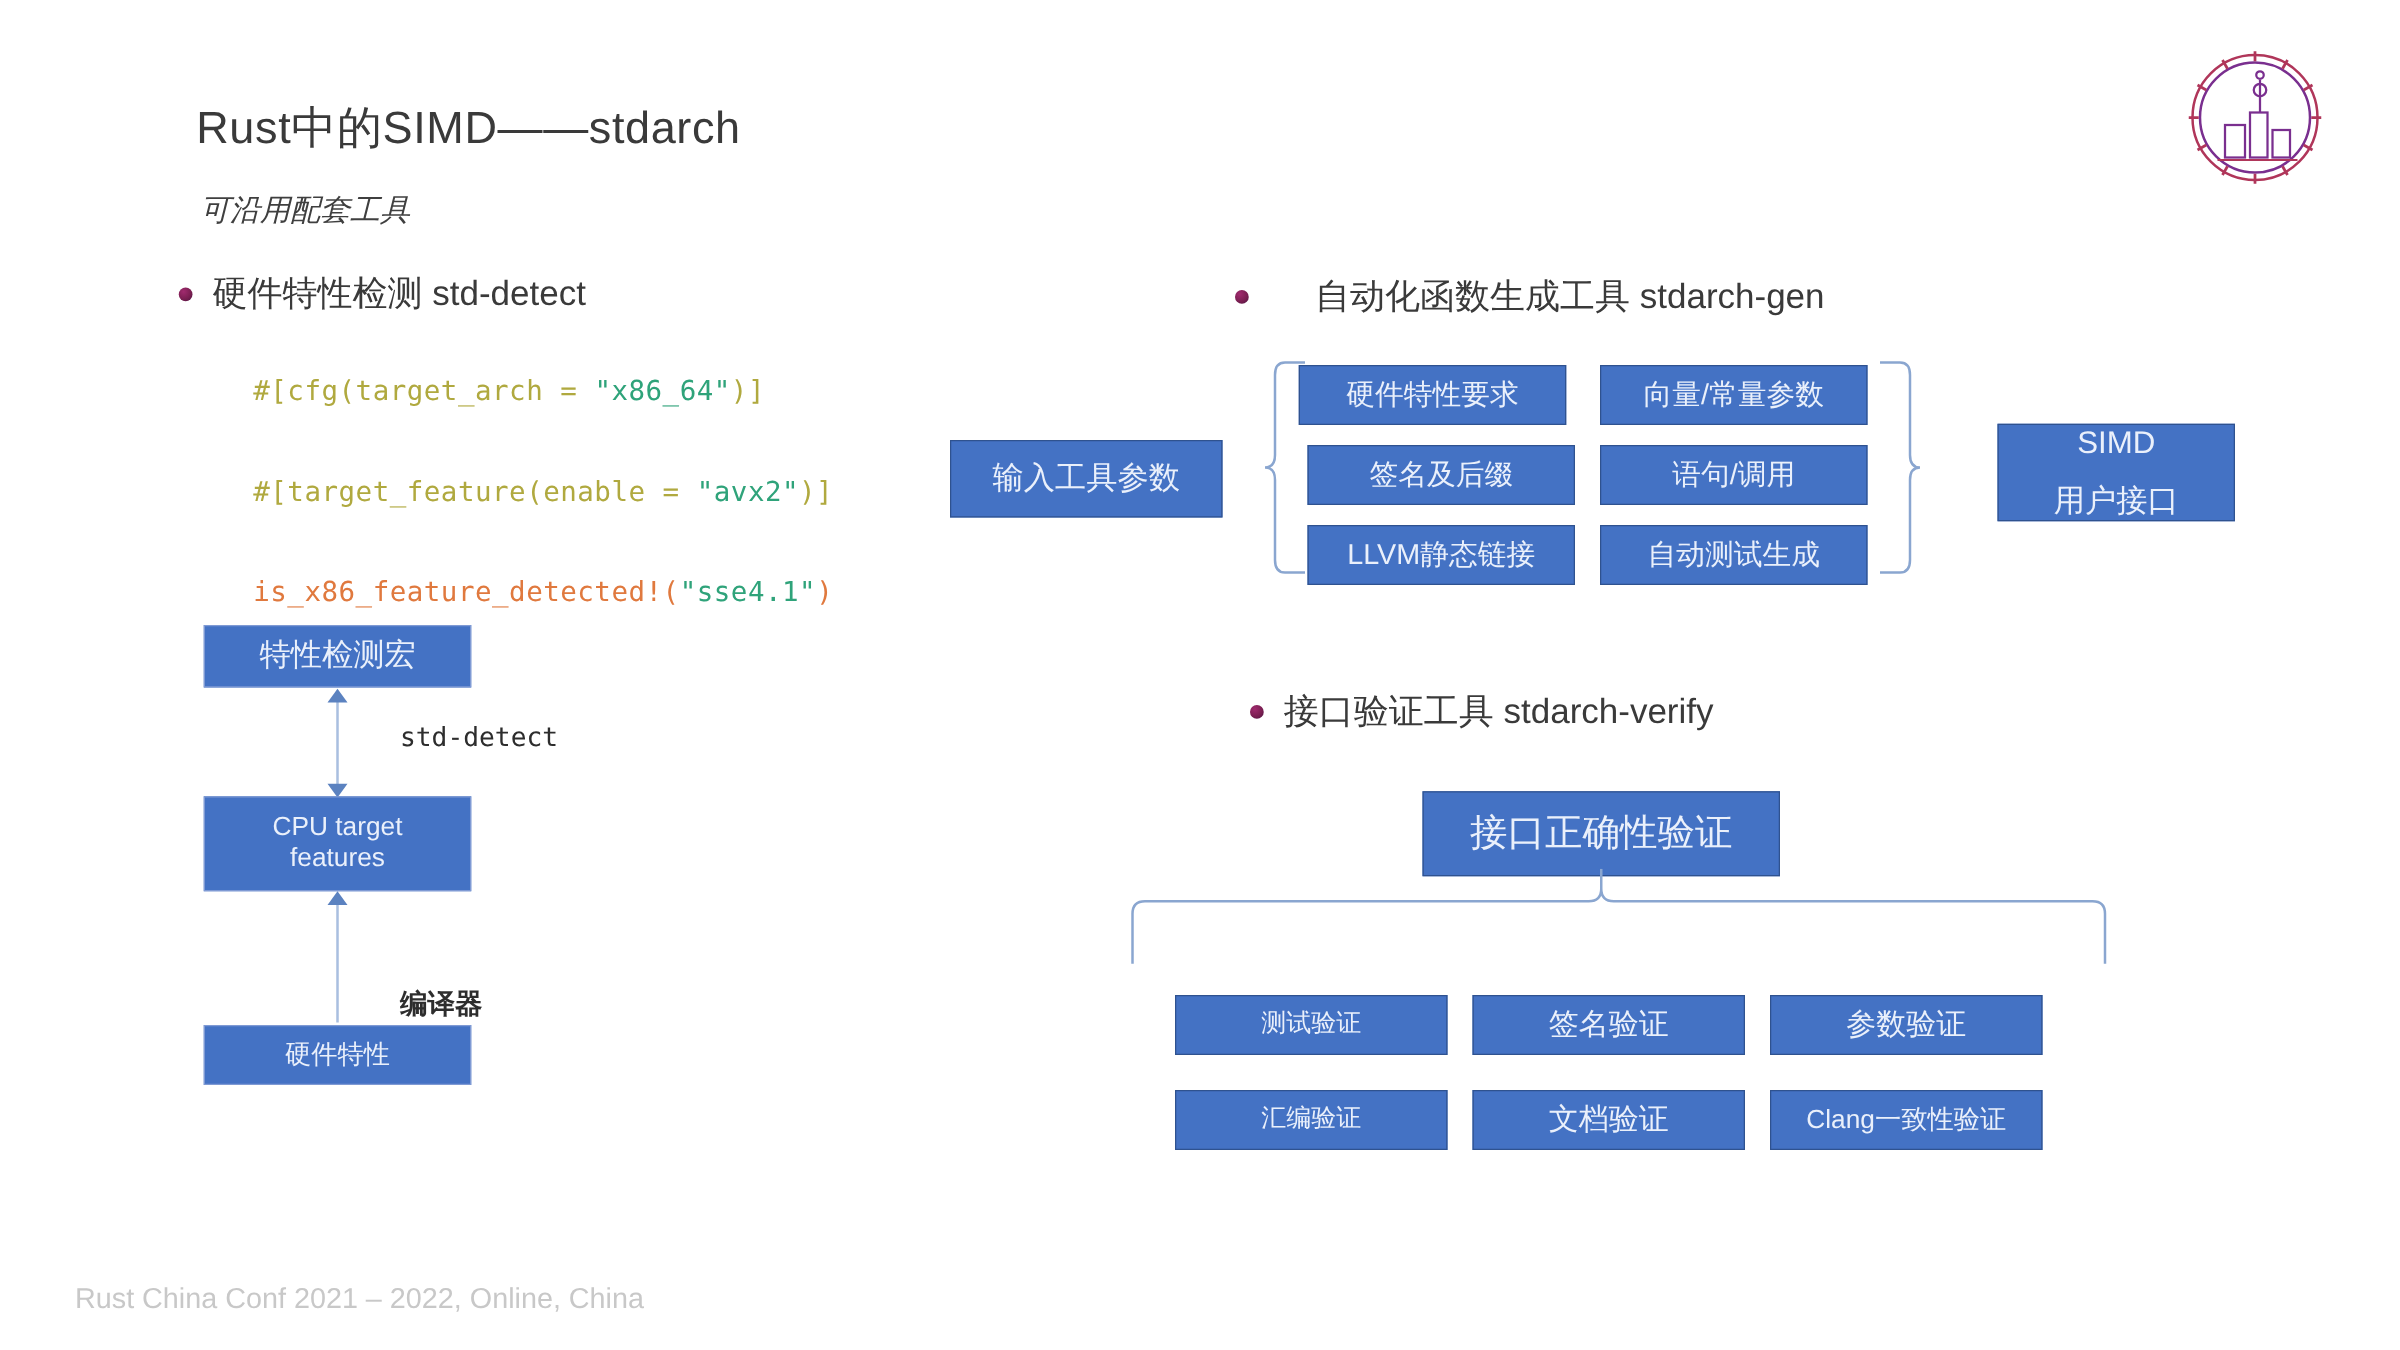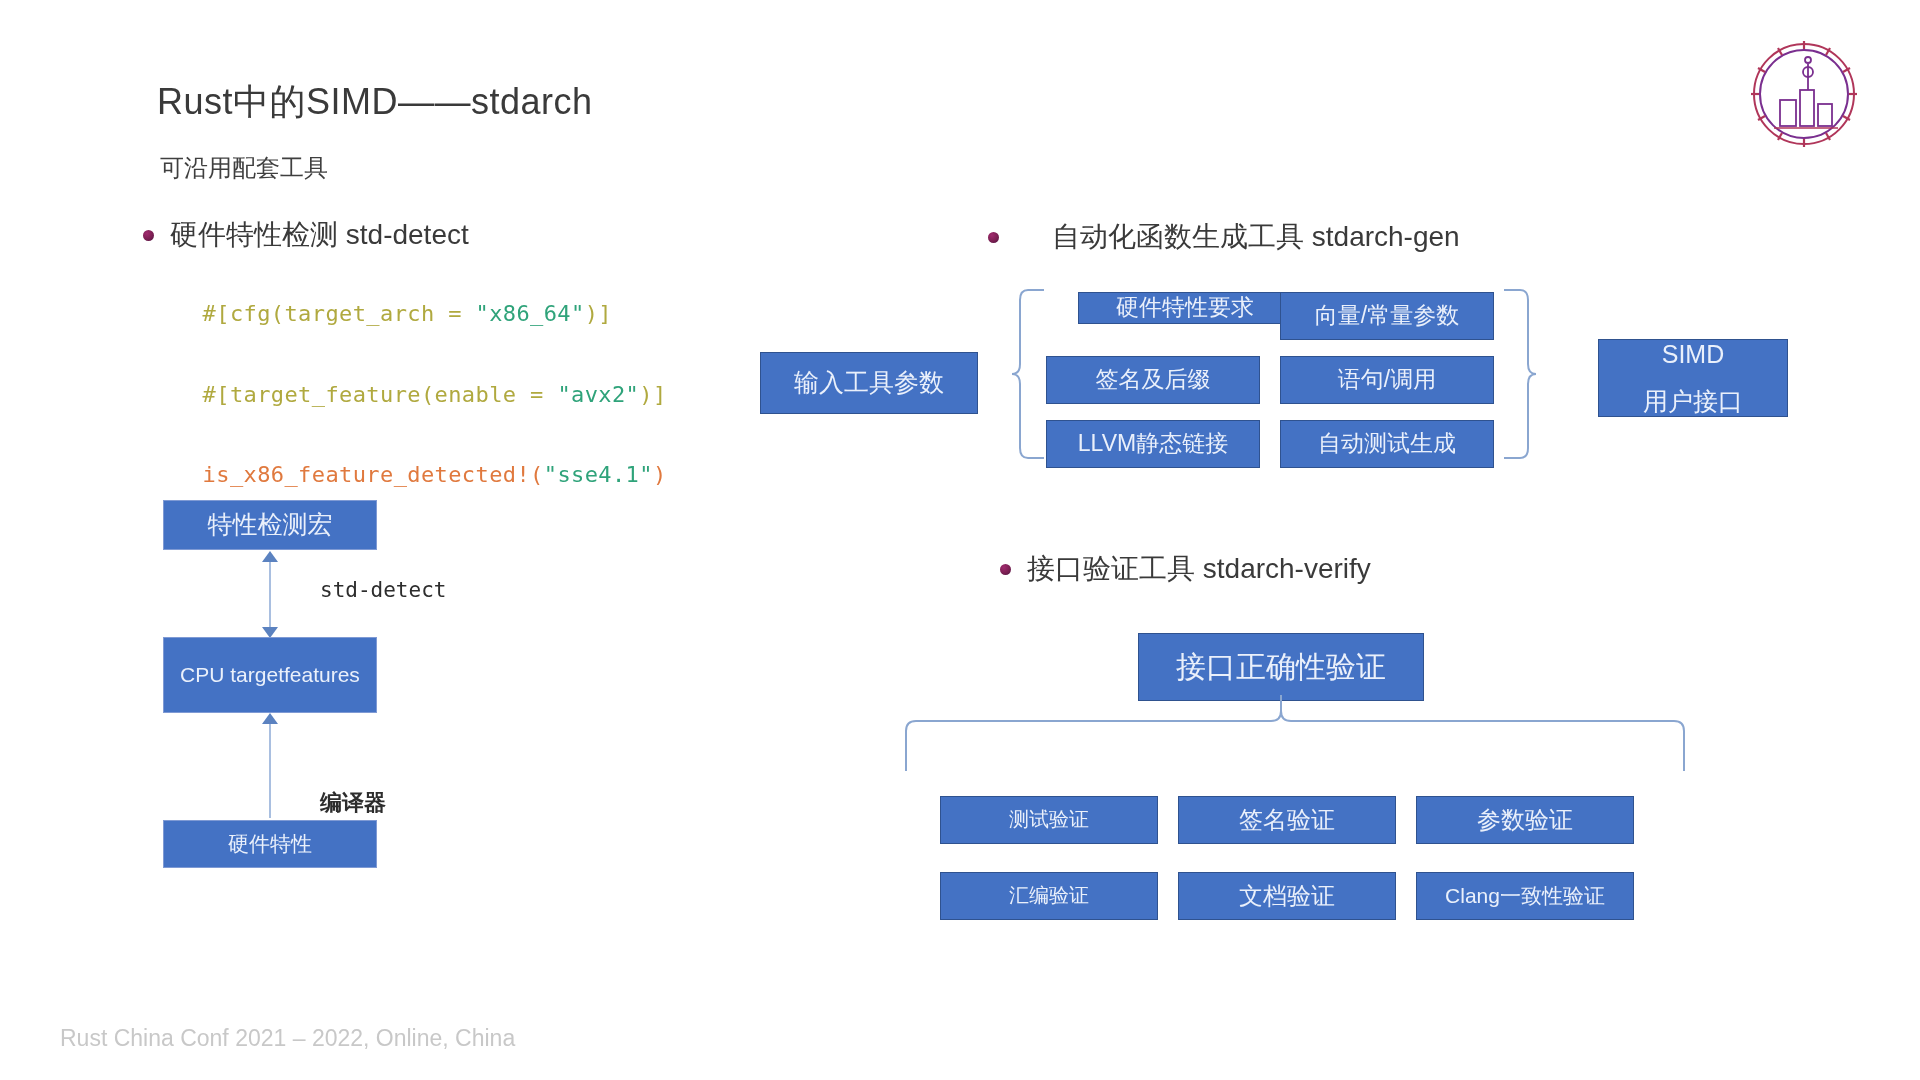--- a/index.html
+++ b/index.html
@@ -21,20 +21,21 @@
     color: #3a3a3a;
     letter-spacing: 0.5px;
     white-space: nowrap;
   }
   .subtitle {
     position: absolute;
     left: 160px; top: 152px;
     font-size: 24px;
     color: #3f3f3f;
     white-space: nowrap;
+    font-style: italic;
   }
 
   
   .bullet-head {
     position: absolute;
     display: flex;
     align-items: center;
     white-space: nowrap;
   }
   .bullet-dot {
@@ -178,21 +179,21 @@
     <span class="tok-macro">is_x86_feature_detected!</span><span class="tok-punct2">(</span><span class="tok-str">"sse4.1"</span><span class="tok-punct2">)</span>
   </div>
 
   <div class="box light-border" style="left:163px; top:500px; width:214px; height:50px; font-size:25px;">特性检测宏</div>
 
   <div class="vline" style="left:269px; top:556px; height:78px;"></div>
   <div class="arrow-up" style="left:262px; top:551px;"></div>
   <div class="arrow-dn" style="left:262px; top:627px;"></div>
   <div class="conn-label mono" style="left:320px; top:578px;">std-detect</div>
 
-  <div class="box light-border" style="left:163px; top:637px; width:214px; height:76px; font-size:21px; flex-direction:row;">
+  <div class="box light-border" style="left:163px; top:637px; width:214px; height:76px; font-size:21px; flex-direction:column;">
     <span>CPU target</span>
     <span>features</span>
   </div>
 
   <div class="vline" style="left:269px; top:718px; height:100px;"></div>
   <div class="arrow-up" style="left:262px; top:713px;"></div>
   <div class="conn-label" style="left:320px; top:788px; font-weight:700;">编译器</div>
 
   <div class="box light-border" style="left:163px; top:820px; width:214px; height:48px; font-size:21px;">硬件特性</div>
 
@@ -202,21 +203,21 @@
   </div>
 
   <div class="box" style="left:760px; top:352px; width:218px; height:62px; font-size:25px;text-align:center;">输入工具参数</div>
 
   <div class="bracket" style="left:1010px; top:288px;">
     <svg width="36" height="172" viewBox="0 0 36 172">
       <path d="M34 2 H18 Q10 2 10 12 V76 Q10 86 2 86 Q10 86 10 96 V160 Q10 170 18 170 H34" fill="none" stroke="#8aa6d0" stroke-width="2"></path>
     </svg>
   </div>
 
-  <div class="box" style="left:1078px; top:292px; width:214px; height:32px; font-size:23px;">硬件特性要求</div>
+  <div class="box" style="left:1039px; top:292px; width:214px; height:48px; font-size:23px;">硬件特性要求</div>
   <div class="box" style="left:1280px; top:292px; width:214px; height:48px; font-size:23px;">向量/常量参数</div>
 
   <div class="box" style="left:1046px; top:356px; width:214px; height:48px; font-size:23px;">签名及后缀</div>
   <div class="box" style="left:1280px; top:356px; width:214px; height:48px; font-size:23px;">语句/调用</div>
 
   <div class="box" style="left:1046px; top:420px; width:214px; height:48px; font-size:23px;">LLVM静态链接</div>
   <div class="box" style="left:1280px; top:420px; width:214px; height:48px; font-size:23px;">自动测试生成</div>
 
   <div class="bracket" style="left:1502px; top:288px;">
     <svg width="36" height="172" viewBox="0 0 36 172">

